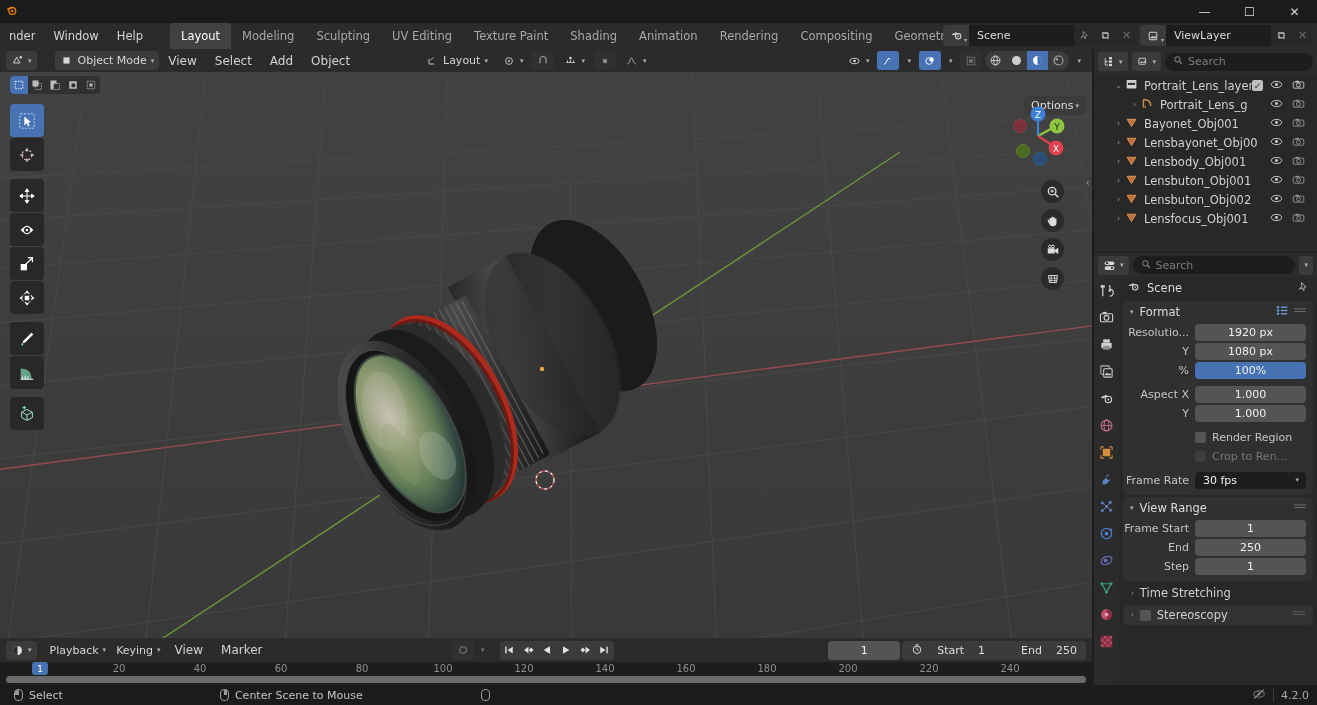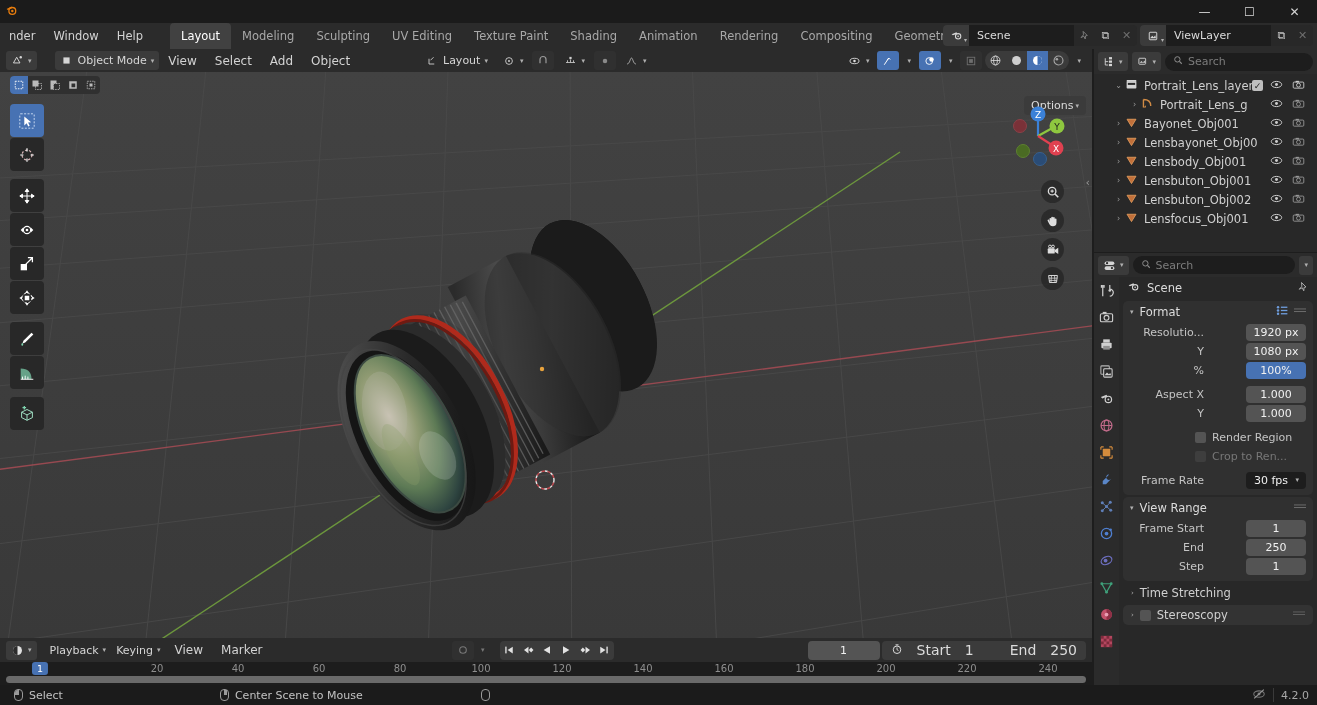--- a/index.html
+++ b/index.html
@@ -98,23 +98,23 @@
 
   
   .tl-header { position:absolute; top:638px; left:0; width:1092px; height:24px;
                background:#2b2b2b; display:flex; align-items:center; padding:0 6px; }
   .tl-right { position:absolute; right:6px; display:flex; align-items:center; gap:2px;}
   .tl-nav { display:flex; background:#3b3b3b; border-radius:4px; overflow:hidden; margin-left:8px;}
   .tl-nav div { width:19px; height:19px; display:flex;align-items:center;justify-content:center; color:#e2e2e2; font-size:9px;}
   .fld { background:#545454; border-radius:4px; height:19px; display:flex; align-items:center;
          justify-content:center; font-size:11px; color:#f0f0f0; }
   .fld-lbl { background:#3b3b3b; border-radius:4px; height:19px; display:flex; align-items:center;
-             gap:14px; padding:0 9px; font-size:14px; color:#dcdcdc;}
+             gap:14px; padding:0 9px; font-size:11px; color:#dcdcdc;}
   .tl-body { position:absolute; top:662px; left:0; width:1092px; height:23px; background:#1d1d1d; }
-  .tl-ruler { position:absolute; inset:0;margin-left:38px; }
+  .tl-ruler { position:absolute; inset:0; }
   .tl-tick { position:absolute; top:1px; font-size:10px; color:#8e8e8e; transform:translateX(-50%);}
   .tl-scroll { position:absolute; left:6px; right:6px; bottom:2px; height:7px;
                background:#6a6a6a; border-radius:4px; }
   .playhead { position:absolute; top:0px; background:#4772b3; color:#fff; font-size:9.5px;
               border-radius:3px; padding:1px 5px; transform:translateX(-50%); }
 
   
   .outliner { position:absolute; top:49px; left:1094px; width:223px; height:203px; background:#282828;}
   .ol-head { height:25px; display:flex; align-items:center; padding:0 4px; gap:4px; background:#2b2b2b;}
   .srch { flex:1; height:18px; background:#1d1d1d; border-radius:9px; display:flex;
@@ -130,23 +130,23 @@
   
   .props { position:absolute; top:253px; left:1094px; width:223px; height:432px; background:#282828;}
   .pr-head { height:24px; display:flex; align-items:center; padding:0 4px; gap:4px; background:#2b2b2b;}
   .pr-tabs { position:absolute; left:0; top:24px; width:25px; bottom:0; background:#2b2b2b;
              display:flex; flex-direction:column; align-items:center; padding-top:6px; gap:9px;}
   .pr-body { position:absolute; left:25px; top:24px; right:0; bottom:0; overflow:hidden; }
   .pr-crumb { height:22px; display:flex; align-items:center; gap:7px; padding:0 8px; font-size:11.5px; color:#dcdcdc;}
   .panel { background:#303030; margin:2px 4px; border-radius:5px; padding-bottom:5px; }
   .panel-hd { height:21px; display:flex; align-items:center; gap:6px; padding:0 7px; font-size:11.5px; color:#dcdcdc;}
   .row { display:flex; align-items:center; height:18px; margin:1px 7px 1px 0; gap:6px;}
-  .row .lbl { width:66px; text-align:right; font-size:11px; color:#c4c4c4; white-space:nowrap; overflow:hidden;margin-left:15px;}
+  .row .lbl { width:66px; text-align:right; font-size:11px; color:#c4c4c4; white-space:nowrap; overflow:hidden;}
   .row .val { flex:1; height:17px; background:#545454; border-radius:4px;
-              display:flex; align-items:center; justify-content:center; font-size:11px; color:#f0f0f0;margin-left:36px;}
+              display:flex; align-items:center; justify-content:center; font-size:11px; color:#f0f0f0;}
   .row .val.blue { background:#4772b3; }
   .row .val.drop { background:#1d1d1d; justify-content:flex-start; padding:0 8px; position:relative;}
   .row .val.drop .c { position:absolute; right:7px; font-size:7px; color:#b0b0b0;}
   .chk-row { display:flex; align-items:center; height:18px; margin:1px 0; gap:6px; padding-left:72px;}
   .chk { width:11px; height:11px; background:#545454; border-radius:2px; }
   .chk.dim { background:#3e3e3e; }
   .chk-lbl { font-size:11px; color:#c4c4c4;}
   .chk-lbl.dim { color:#777; }
   .sub { height:20px; display:flex; align-items:center; gap:6px; padding:0 8px; font-size:11.5px; color:#d0d0d0;}
   .sub.box { background:#333; border-radius:5px; margin:2px 4px;}

